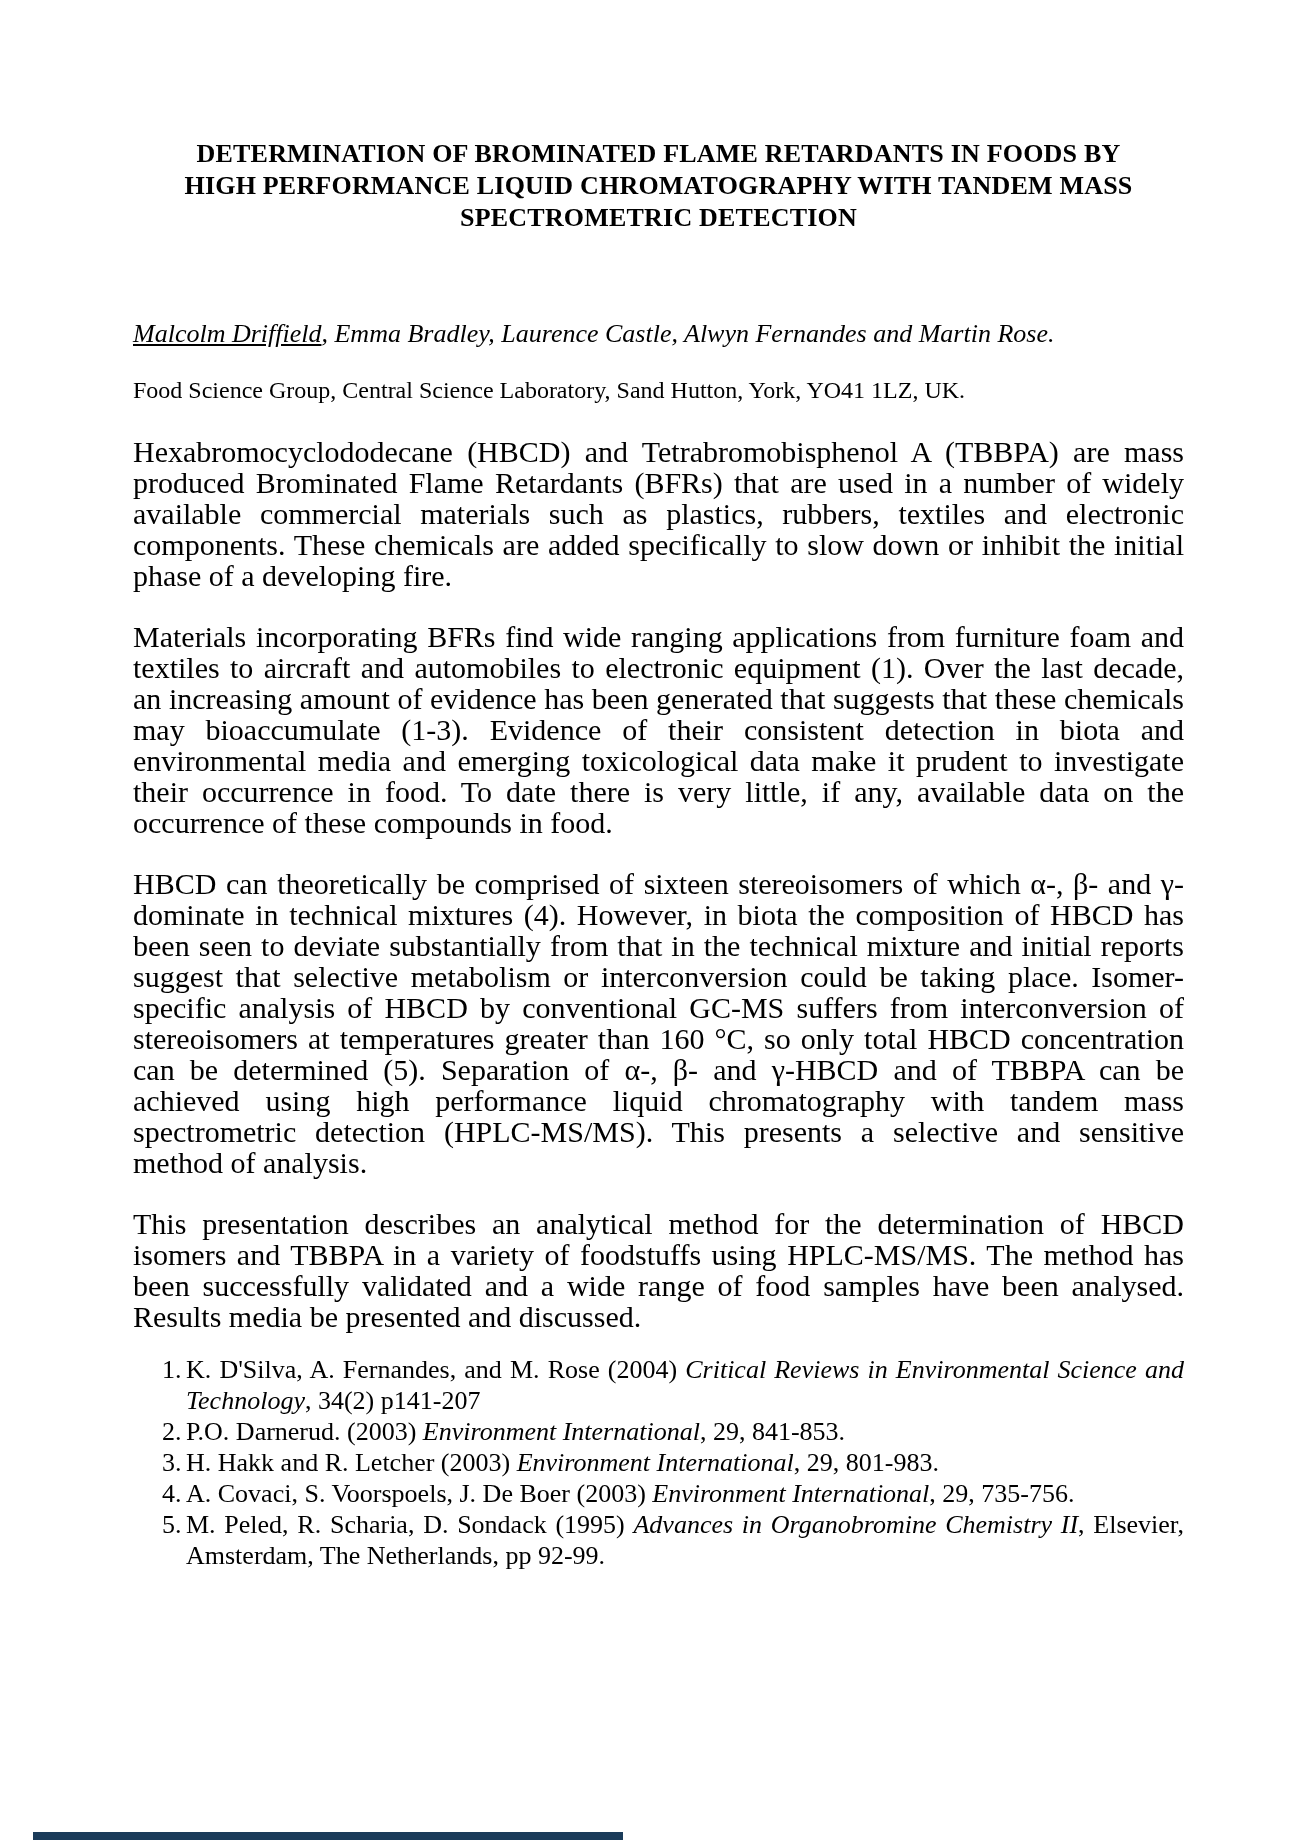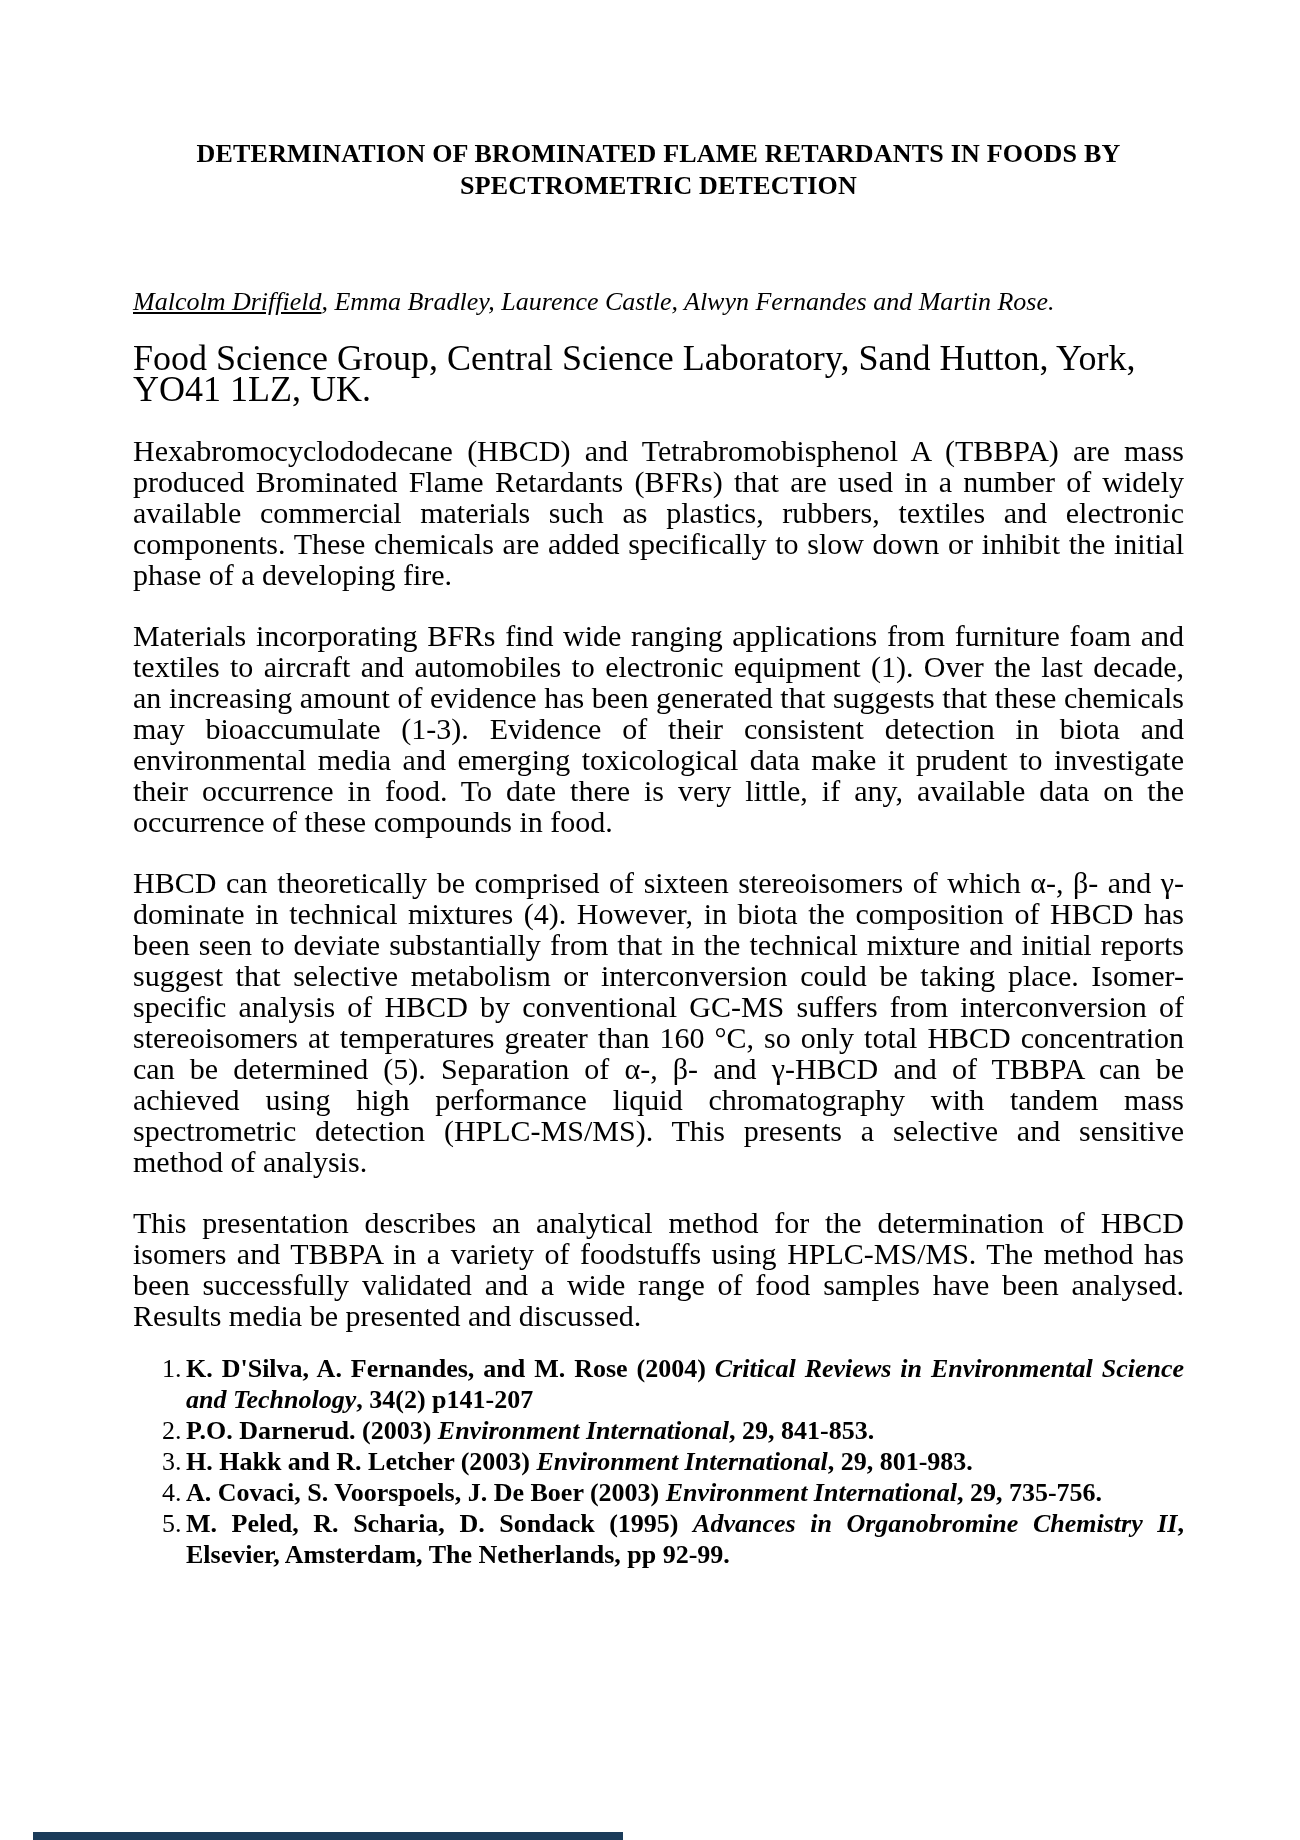--- a/index.html
+++ b/index.html
@@ -26,21 +26,21 @@
     letter-spacing: 0.2px;
   }
   .byline {
     margin-top: 84px;
     font-size: 26px;
     line-height: 31px;
     font-style: italic;
   }
   .affiliation {
     margin-top: 26px;
-    font-size: 36px;
+    font-size: 24px;
     line-height: 31px;
   }
   p.para {
     margin-top: 30px;
     font-size: 30px;
     line-height: 31px;
     text-align: justify;
   }
   .refs {
     margin-top: 22px;
@@ -50,37 +50,37 @@
   .ref {
     display: flex;
     margin-left: 29px;
   }
   .ref-num {
     flex: 0 0 24px;
   }
   .ref-body {
     flex: 1;
     text-align: justify;
-    font-weight: bold;
   }
   .bottom-bar {
     position: absolute;
     left: 33px;
     bottom: 0;
     width: 590px;
     height: 8px;
   }
 </style>
 </head>
 <body>
 
 <div class="page">
 
   <div class="title-block">
     <div>DETERMINATION OF BROMINATED FLAME RETARDANTS IN FOODS BY</div>
+    <div>HIGH PERFORMANCE LIQUID CHROMATOGRAPHY WITH TANDEM MASS</div>
     <div>SPECTROMETRIC DETECTION</div>
   </div>
 
   <div class="byline"><span style="text-decoration: underline;">Malcolm Driffield</span><span>, Emma Bradley, Laurence Castle, Alwyn Fernandes and Martin Rose.</span></div>
 
   <div class="affiliation">Food Science Group, Central Science Laboratory, Sand Hutton, York, YO41 1LZ, UK.</div>
 
   <p class="para">Hexabromocyclododecane (HBCD) and Tetrabromobisphenol A (TBBPA) are mass produced Brominated Flame Retardants (BFRs) that are used in a number of widely available commercial materials such as plastics, rubbers, textiles and electronic components. These chemicals are added specifically to slow down or inhibit the initial phase of a developing fire.</p>
   <p class="para">Materials incorporating BFRs find wide ranging applications from furniture foam and textiles to aircraft and automobiles to electronic equipment (1). Over the last decade, an increasing amount of evidence has been generated that suggests that these chemicals may bioaccumulate (1-3). Evidence of their consistent detection in biota and environmental media and emerging toxicological data make it prudent to investigate their occurrence in food. To date there is very little, if any, available data on the occurrence of these compounds in food.</p>
   <p class="para">HBCD can theoretically be comprised of sixteen stereoisomers of which α-, β- and γ- dominate in technical mixtures (4). However, in biota the composition of HBCD has been seen to deviate substantially from that in the technical mixture and initial reports suggest that selective metabolism or interconversion could be taking place. Isomer-specific analysis of HBCD by conventional GC-MS suffers from interconversion of stereoisomers at temperatures greater than 160 °C, so only total HBCD concentration can be determined (5). Separation of α-, β- and γ-HBCD and of TBBPA can be achieved using high performance liquid chromatography with tandem mass spectrometric detection (HPLC-MS/MS). This presents a selective and sensitive method of analysis.</p>

